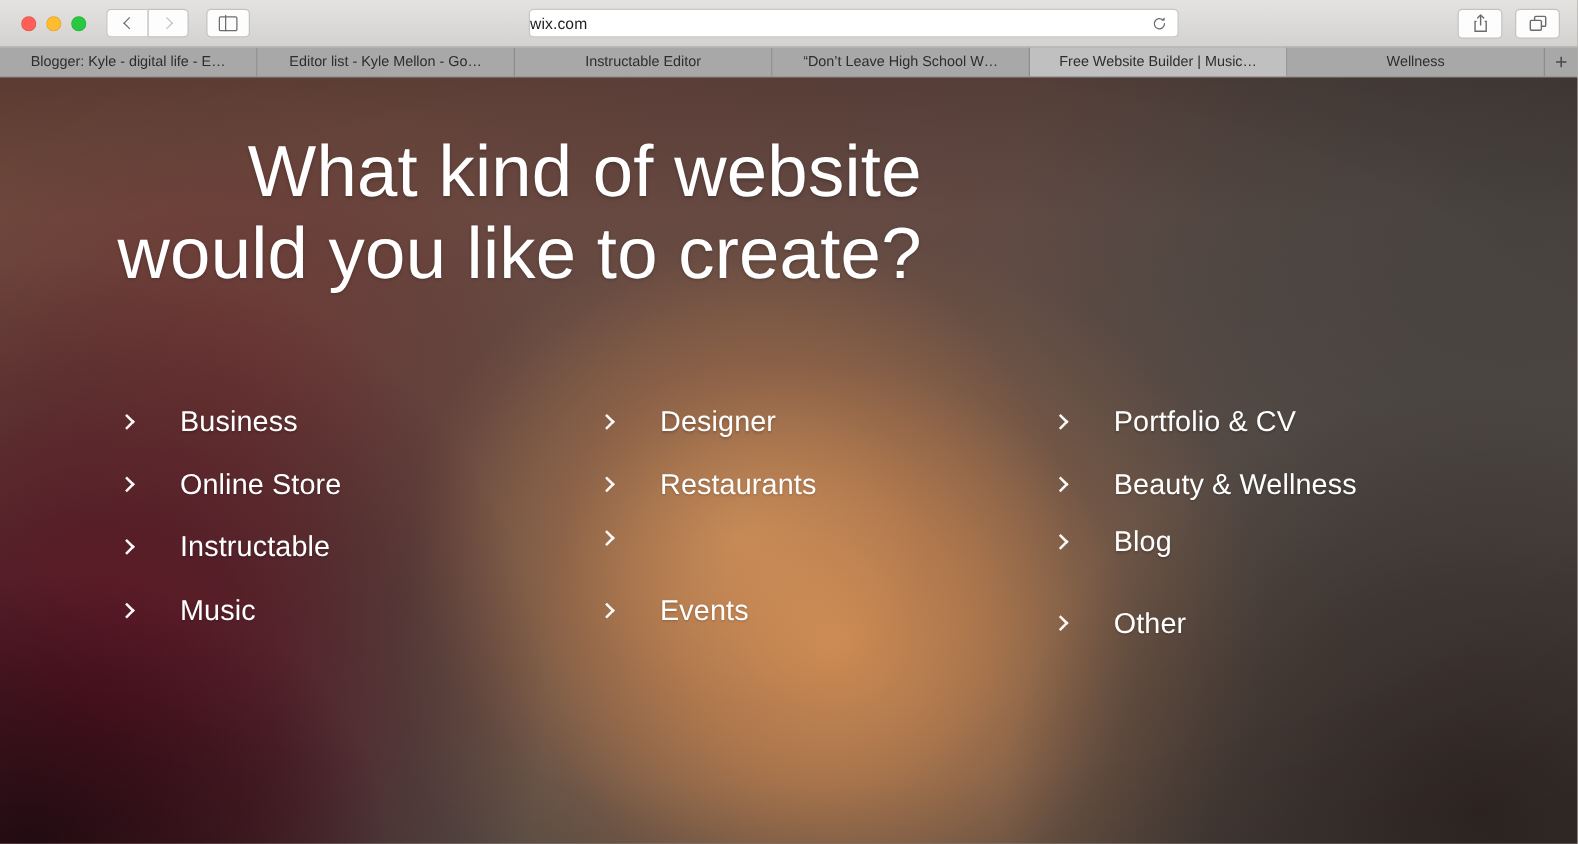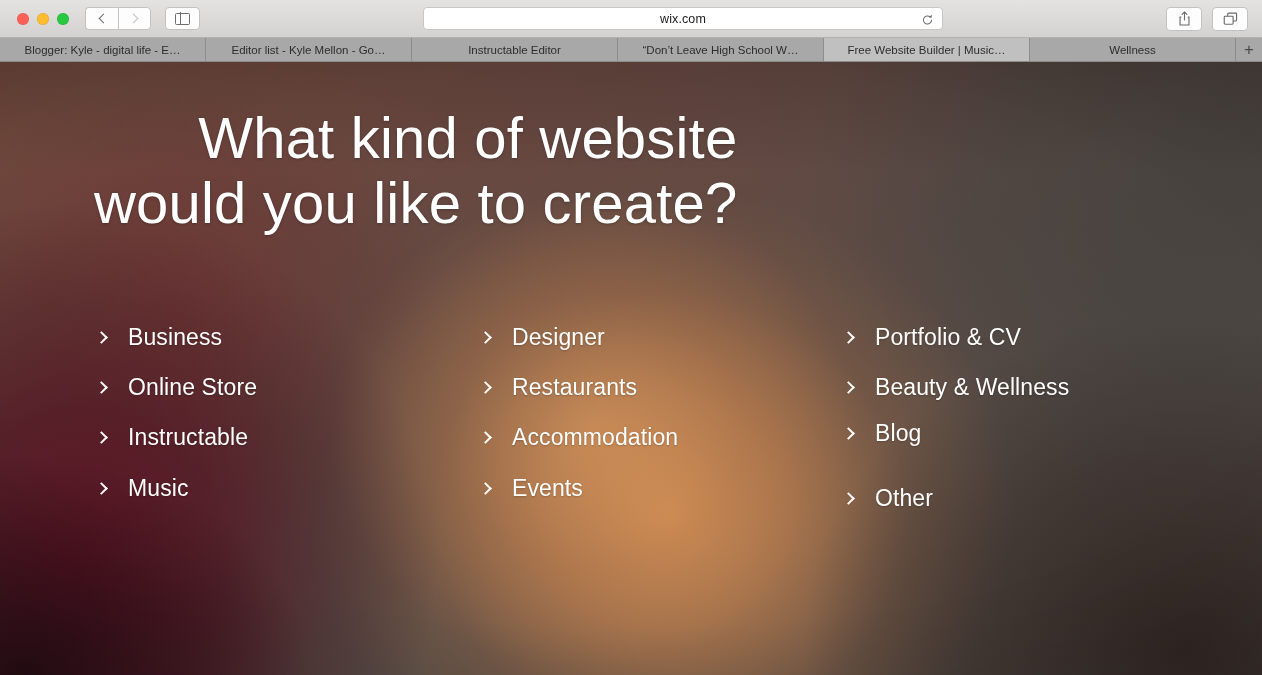--- a/index.html
+++ b/index.html
@@ -87,21 +87,21 @@
   .urlbar {
     flex: 0 0 520px;
     height: 23px;
     margin: 0 auto;
     background: #ffffff;
     border: 1px solid #c8c7c6;
     border-radius: 4px;
     position: relative;
     display: flex;
     align-items: center;
-    justify-content: center;
+    justify-content: flex-start;
     cursor: text;
   }
   .urlbar .url-text {
     font-size: 12.5px;
     color: #1c1c1c;
     letter-spacing: .1px;
   }
   .reload {
     position: absolute;
     right: 8px; top: 50%;
@@ -252,21 +252,21 @@
     top: 0;
   }
   .col-1 { left: 94px; }
   .col-2 { left: 478px; }
   .col-3 { left: 841px; }
 
   .cat-item {
     position: absolute;
     display: flex;
     align-items: center;
-    gap: 0;
+    gap: 16px;
     cursor: pointer;
     white-space: nowrap;
   }
 
   .cat-chevron {
     flex: 0 0 auto;
     width: 9px; height: 9px;
     border-right: 2px solid #ffffff;
     border-top: 2px solid #ffffff;
     transform: rotate(45deg);
@@ -408,21 +408,20 @@
           <div class="cat-item" style="top:68px">
             <span class="cat-chevron"></span>
             <span class="cat-label">Designer</span>
           </div>
           <div class="cat-item" style="top:118px">
             <span class="cat-chevron"></span>
             <span class="cat-label">Restaurants</span>
           </div>
           <div class="cat-item" style="top:168px">
             <span class="cat-chevron"></span>
-            <span class="cat-label">Accommodation</span>
           </div>
           <div class="cat-item" style="top:219px">
             <span class="cat-chevron"></span>
             <span class="cat-label">Events</span>
           </div>
         </div>
 
         <div class="col col-3">
           <div class="cat-item" style="top:68px">
             <span class="cat-chevron"></span>

